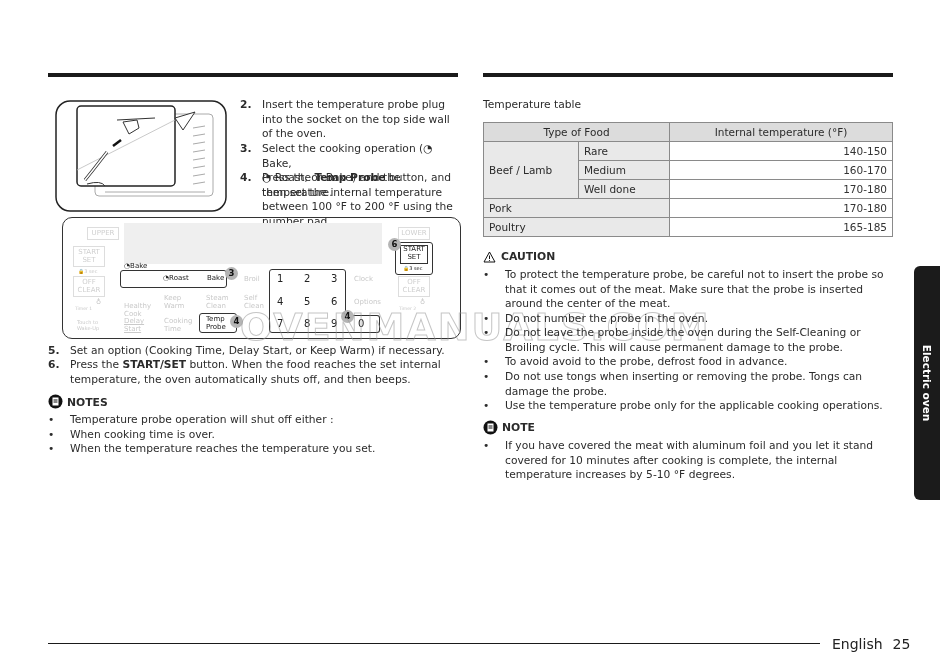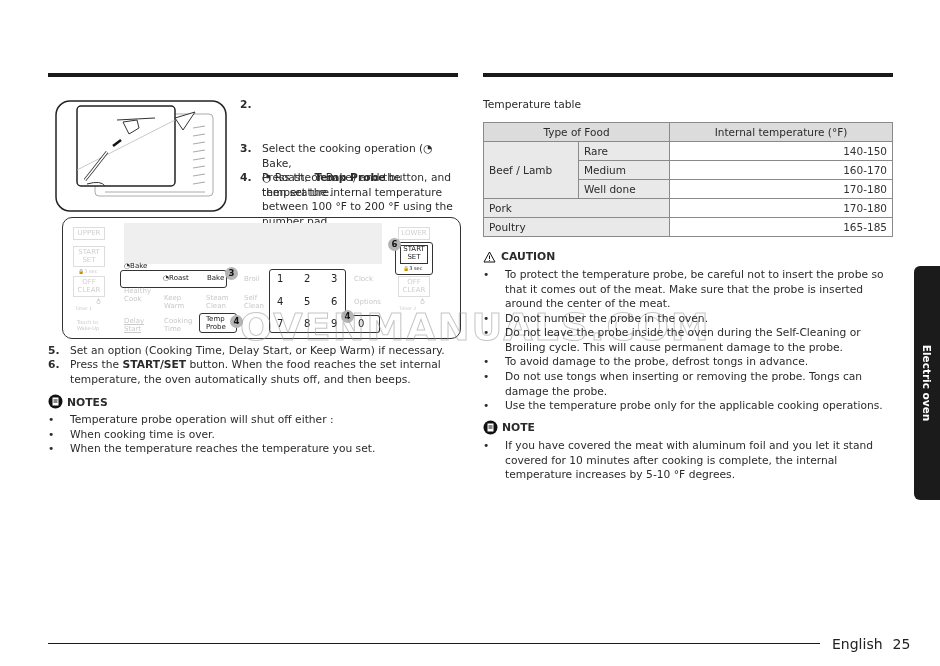--- a/index.html
+++ b/index.html
@@ -59,52 +59,53 @@
   <path d="M68 22 L82 20 L84 28 L74 34 Z" fill="#fff" stroke="#333" stroke-width="1"></path>
   <path d="M58 46 L66 40" stroke="#111" stroke-width="2.5"></path>
   <path d="M52 52 L38 70 L30 80" stroke="#333" stroke-width="3" fill="none"></path>
   <path d="M52 52 L38 70 L30 80" stroke="#fff" stroke-width="1.5" fill="none"></path>
   <path d="M32 84 Q46 80 50 86" stroke="#333" stroke-width="1" fill="none"></path>
   <path d="M120 18 L140 12 L128 30 Z" fill="#fff" stroke="#333" stroke-width="1"></path>
 </svg>
 
 <div class="step txt" style="left:240px;top:98px;width:220px;">
   <span class="num">2.</span>
+  <span>Insert the temperature probe plug into the socket on the top side wall of the oven.</span>
 </div>
 <div class="step txt" style="left:240px;top:142px;width:220px;">
   <span class="num">3.</span>
   <span><span>Select the cooking operation (</span><span>◔</span><span> Bake,</span><br><span>◔</span><span> Roast, or Bake) and the temperature.</span></span>
 </div>
 <div class="step txt" style="left:240px;top:171px;width:222px;">
   <span class="num">4.</span>
   <span><span>Press the </span><b>Temp Probe</b><span> button, and then set the internal temperature between 100 °F to 200 °F using the number pad.</span></span>
 </div>
 
 <div class="panel">
-  <div class="fbox" style="left:10px;top:9px;width:30px;height:11px;line-height:11px;">UPPER</div>
+  <div class="fbox" style="left:24px;top:9px;width:30px;height:11px;line-height:11px;">UPPER</div>
   <div class="fbox" style="left:10px;top:28px;width:30px;height:18px;white-space:pre-line;padding-top:1px;">START
 SET</div>
   <div class="faint" style="left:15px;top:49px;font-size:5px;">🔒<span>3 sec</span></div>
   <div class="fbox" style="left:10px;top:58px;width:30px;height:18px;white-space:pre-line;padding-top:1px;">OFF
 CLEAR</div>
   <div class="faint" style="left:12px;top:87px;font-size:4.5px;">Timer 1</div>
   <div class="faint" style="left:33px;top:80px;">♁</div>
   <div class="faint" style="left:14px;top:101px;font-size:5px;white-space:pre-line;line-height:6px;">Touch to
 Wake-Up</div>
 
   <div class="display"></div>
 
   <div class="hl" style="left:57px;top:52px;width:105px;height:16px;"></div>
   <div class="dark" style="left:61px;top:44px;"><span>◔</span><span>Bake</span></div>
   <div class="dark" style="left:100px;top:56px;"><span>◔</span><span>Roast</span></div>
   <div class="dark" style="left:144px;top:56px;">Bake</div>
   <div class="badge" style="left:162px;top:49px;">3</div>
   <div class="faint" style="left:181px;top:57px;">Broil</div>
 
-  <div class="faint" style="left:61px;top:69px;white-space:pre-line;">Healthy
+  <div class="faint" style="left:61px;top:84px;white-space:pre-line;">Healthy
 Cook</div>
   <div class="faint" style="left:101px;top:76px;white-space:pre-line;">Keep
 Warm</div>
   <div class="faint" style="left:143px;top:76px;white-space:pre-line;">Steam
 Clean</div>
   <div class="faint" style="left:181px;top:76px;white-space:pre-line;">Self
 Clean</div>
 
   <div class="faint" style="left:61px;top:99px;white-space:pre-line;text-decoration:underline;">Delay
 Start</div>
@@ -223,21 +224,21 @@
 <div class="bul txt" style="left:483px;top:312px;width:410px;">
     <span class="dot">•</span>
     <span>Do not number the probe in the oven.</span>
   </div>
 <div class="bul txt" style="left:483px;top:326px;width:410px;">
     <span class="dot">•</span>
     <span>Do not leave the probe inside the oven during the Self-Cleaning or Broiling cycle. This will cause permanent damage to the probe.</span>
   </div>
 <div class="bul txt" style="left:483px;top:355px;width:410px;">
     <span class="dot">•</span>
-    <span>To avoid damage to the probe, defrost tongs in advance.</span>
+    <span>To avoid avoid to the probe, defrost food in advance.</span>
   </div>
 <div class="bul txt" style="left:483px;top:370px;width:410px;">
     <span class="dot">•</span>
     <span>Do not use tongs when inserting or removing the probe. Tongs can damage the probe.</span>
   </div>
 <div class="bul txt" style="left:483px;top:399px;width:410px;">
     <span class="dot">•</span>
     <span>Use the temperature probe only for the applicable cooking operations.</span>
   </div>
 

